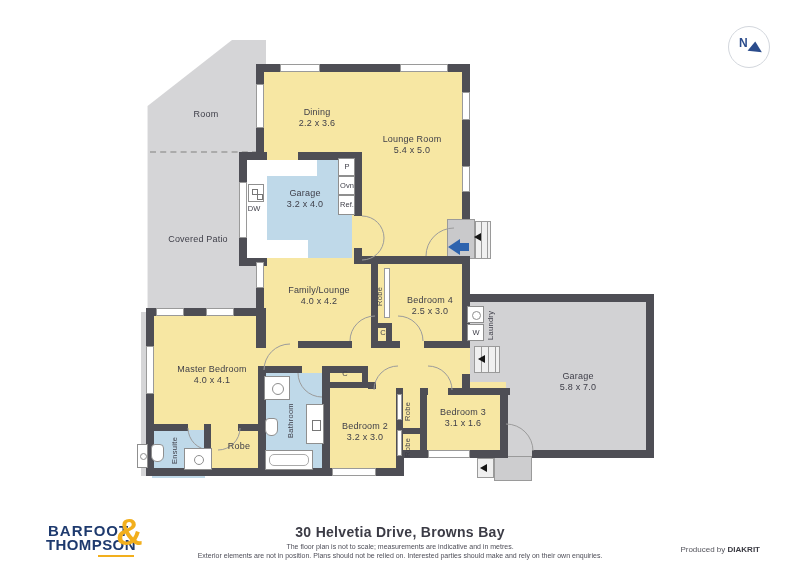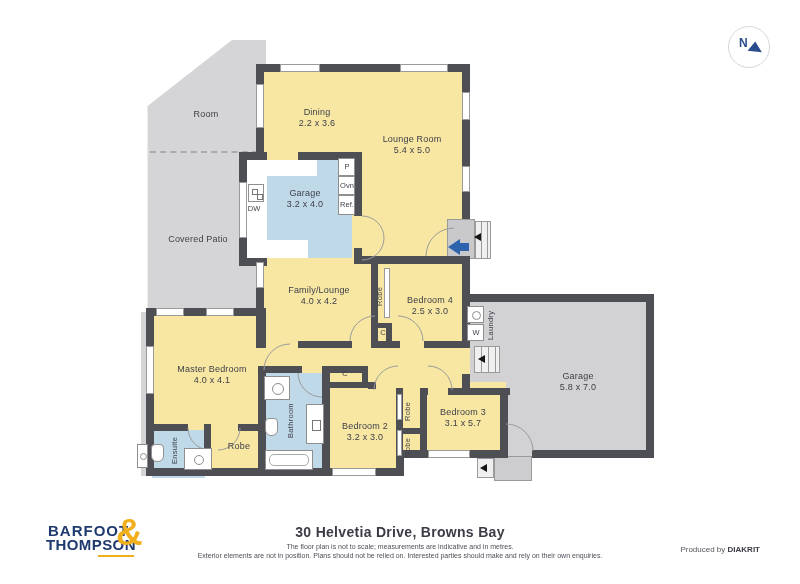--- a/index.html
+++ b/index.html
@@ -210,21 +210,21 @@
   <div class="lbl" style="left:212px;top:364px;">
     <span>Master Bedroom</span>
       <span>4.0 x 4.1</span>
     </div>
   <div class="lbl" style="left:365px;top:421px;">
     <span>Bedroom 2</span>
       <span>3.2 x 3.0</span>
     </div>
   <div class="lbl" style="left:463px;top:407px;">
     <span>Bedroom 3</span>
-      <span>3.1 x 5.7</span>
+      <span>3.1 x 1.6</span>
     </div>
   <div class="lbl" style="left:578px;top:371px;">
     <span>Garage</span>
       <span>5.8 x 7.0</span>
     </div>
   <div class="lbl" style="left:239px;top:441px;">
       <span>Robe</span>
     </div>
 
   <div class="vlbl" style="left:170px;top:426px;height:48px;">Ensuite</div>

